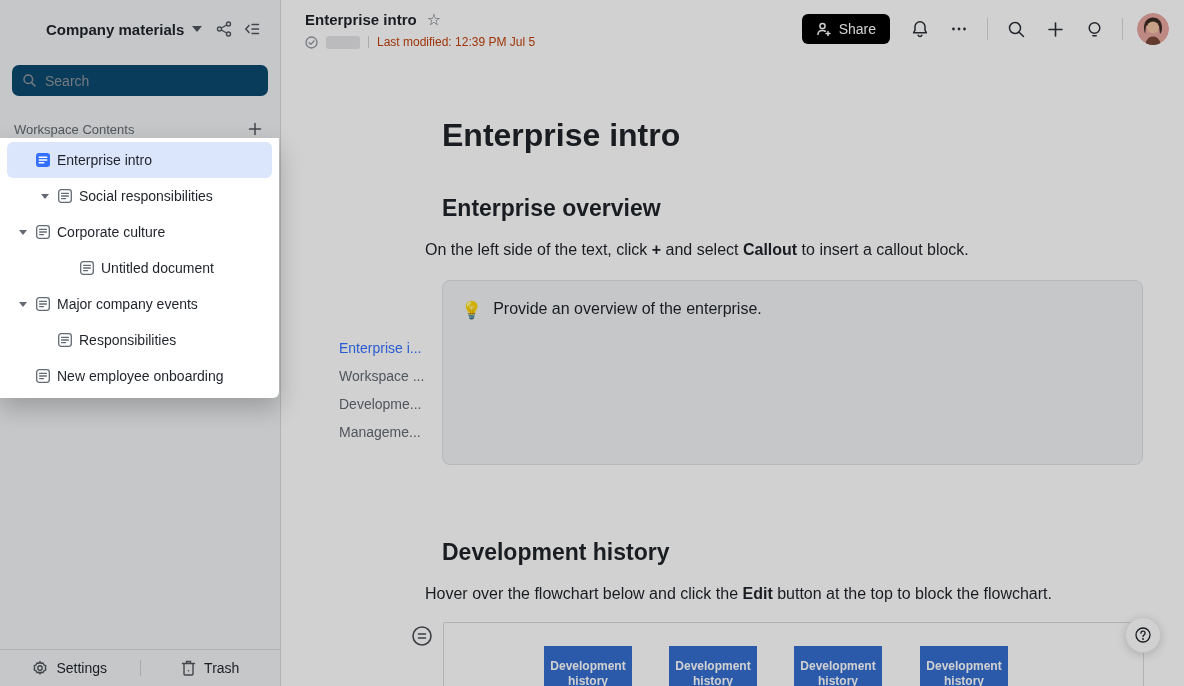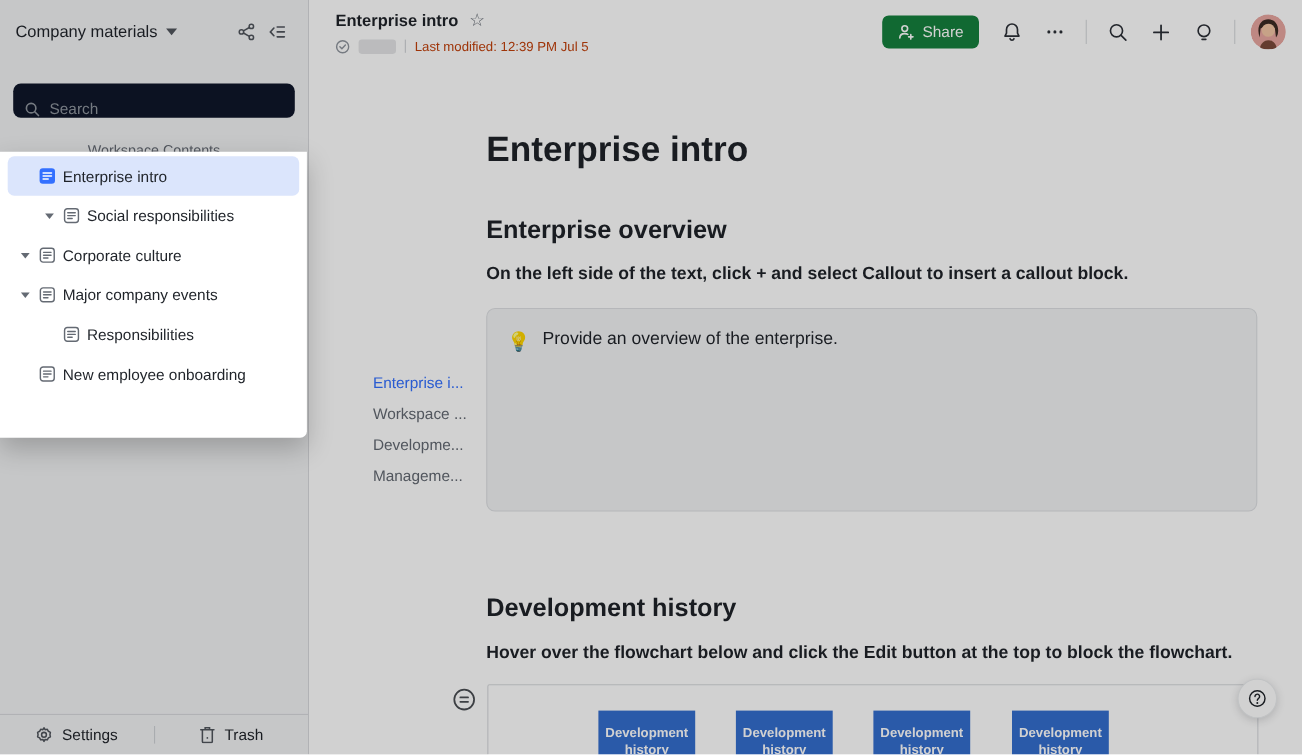--- a/index.html
+++ b/index.html
@@ -8,30 +8,30 @@
     position:relative; width:1184px; height:686px; overflow:hidden;
     font-family:"Liberation Sans","DejaVu Sans",sans-serif;
     background:#ffffff; color:#1f2329;
   }
   
   .sidebar {
     position:absolute; left:0; top:0; width:281px; height:686px;
     background:#f2f3f5; border-right:1px solid #d8dadd;
   }
   .sb-header { height:58px; display:flex; align-items:center; padding:0 14px; }
-  .ws-name { font-size:15px; font-weight:400; color:#1f2329; }
+  .ws-name { font-size:15px; font-weight:700; color:#1f2329;margin-left:32px; }
   .ws-caret { margin-left:8px; width:0; height:0; border-left:5px solid transparent;
     border-right:5px solid transparent; border-top:6px solid #51565d; }
   .sb-header .spacer { flex:1; }
   .icon-btn { width:28px; height:28px; display:flex; align-items:center; justify-content:center; border-radius:5px; }
   .search-box {
-    margin:18px 12px 0 12px; height:31px; background:#0f172a; border-radius:7px;
-    display:flex; align-items:flex-end; padding:0 10px; color:#8f959e; font-size:14px; gap:8px;
-  }
-  .section-row { margin-top:22px; padding:0 14px 0 14px; display:flex; align-items:center;flex-direction:column; }
+    margin:7px 12px 0 12px; height:31px; background:#0c4a6e; border-radius:7px;
+    display:flex; align-items:center; padding:0 10px; color:#8f959e; font-size:14px; gap:8px;
+  }
+  .section-row { margin-top:22px; padding:0 14px 0 14px; display:flex; align-items:center; }
   .section-title { font-size:13px; color:#646a73; }
   .section-row .spacer { flex:1; }
   .sb-footer {
     position:absolute; left:0; right:0; bottom:0; height:37px;
     border-top:1px solid #d8dadd; display:flex; align-items:center; font-size:14px; color:#1f2329;
   }
   .sb-footer .half { flex:1; display:flex; align-items:center; justify-content:center; gap:8px; height:100%; }
   .sb-footer .vdiv { width:1px; height:16px; background:#cfd2d6; }
   
   .dim { position:absolute; inset:0; background:rgba(0,0,0,0.18); z-index:40; }
@@ -53,35 +53,35 @@
   .main { position:absolute; left:281px; top:0; width:903px; height:686px; background:#ffffff; }
   .doc-title-row { position:absolute; left:24px; top:11px; display:flex; align-items:center; gap:10px; }
   .doc-title { font-size:15px; font-weight:700; color:#1f2329; }
   .star { color:#646a73; font-size:16px; line-height:1; }
   .doc-meta-row { position:absolute; left:24px; top:35px; display:flex; align-items:center; gap:8px; }
   .redacted { width:34px; height:13px; background:#e4e5e7; border-radius:3px; }
   .meta-div { width:1px; height:12px; background:#cfd2d6; }
   .meta-text { font-size:12px; color:#c2410c;text-align:center; }
   .actions { position:absolute; right:15px; top:0; height:58px; display:flex; align-items:center; gap:11px; }
   .share-btn {
-    height:30px; background:#15803d; color:#fff; border:none; border-radius:6px;
+    height:30px; background:#000000; color:#fff; border:none; border-radius:6px;
     display:flex; align-items:center; gap:7px; padding:0 14px; font-size:14px;
     font-family:inherit; margin-right:5px;
   }
   .act-div { width:1px; height:22px; background:#d8dadd; margin:0 3px; }
   .avatar { width:32px; height:32px; border-radius:50%; overflow:hidden; flex:none; }
   
   .toc { position:absolute; left:12px; top:334px; width:110px;margin-left:46px; }
   .toc-item { height:28px; display:flex; align-items:center; font-size:14px; color:#646a73; }
   .toc-item.active { color:#3370ff; }
   .page-title { position:absolute; left:161px; top:117px; font-size:32px; font-weight:700; color:#1f2329; }
   .h2 { position:absolute; left:161px; font-size:23px; font-weight:700; color:#1f2329; }
   .h2-overview { top:195px; }
   .h2-dev { top:539px; }
-  .para { position:absolute; left:161px; font-size:16px; color:#1f2329;font-weight:bold; }
+  .para { position:absolute; left:144px; font-size:16px; color:#1f2329; }
   .p1 { top:241px; }
   .p2 { top:585px; }
   .callout {
     position:absolute; left:161px; top:280px; width:701px; height:185px;
     background:#f2f3f5; border:1px solid #dee0e3; border-radius:8px; padding:19px 18px;
     display:flex; align-items:flex-start; gap:11px; font-size:16px;
   }
   .callout .emoji { font-size:17px; line-height:22px; }
   .flow-block {
     position:absolute; left:162px; top:622px; width:701px; height:200px;
@@ -334,20 +334,30 @@
         </span>
       <span class="tree-icon">
         <svg width="16" height="16" viewBox="0 0 16 16" fill="none" stroke="#646a73" stroke-width="1.3">
           <rect x="1.7" y="1.7" width="12.6" height="12.6" rx="2.5"></rect>
           <path d="M4.6 5.4h6.8M4.6 8h6.8M4.6 10.6h4" stroke-linecap="round"></path>
         </svg>
       </span>
       <span>Corporate culture</span>
     </div>
 
+    <div class="tree-row lv2">
+      <span class="caret-slot"></span>
+      <span class="tree-icon">
+        <svg width="16" height="16" viewBox="0 0 16 16" fill="none" stroke="#646a73" stroke-width="1.3">
+          <rect x="1.7" y="1.7" width="12.6" height="12.6" rx="2.5"></rect>
+          <path d="M4.6 5.4h6.8M4.6 8h6.8M4.6 10.6h4" stroke-linecap="round"></path>
+        </svg>
+      </span>
+      <span>Untitled document</span>
+    </div>
 
     <div class="tree-row lv0">
       <span class="caret-slot">
           <span class="tree-caret"></span>
         </span>
       <span class="tree-icon">
         <svg width="16" height="16" viewBox="0 0 16 16" fill="none" stroke="#646a73" stroke-width="1.3">
           <rect x="1.7" y="1.7" width="12.6" height="12.6" rx="2.5"></rect>
           <path d="M4.6 5.4h6.8M4.6 8h6.8M4.6 10.6h4" stroke-linecap="round"></path>
         </svg>

